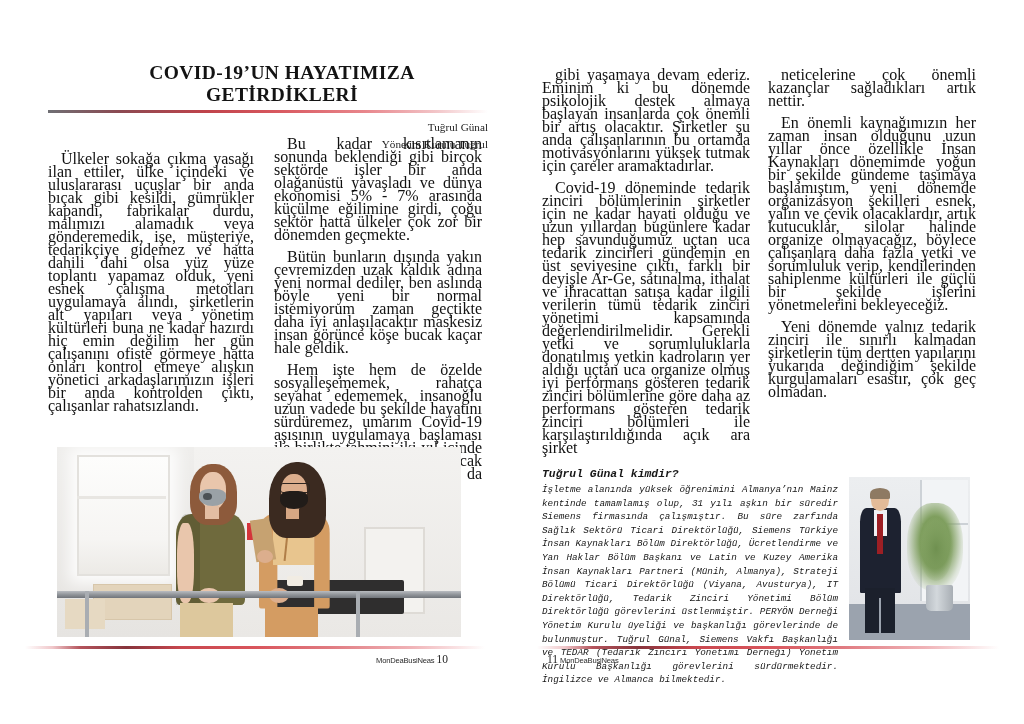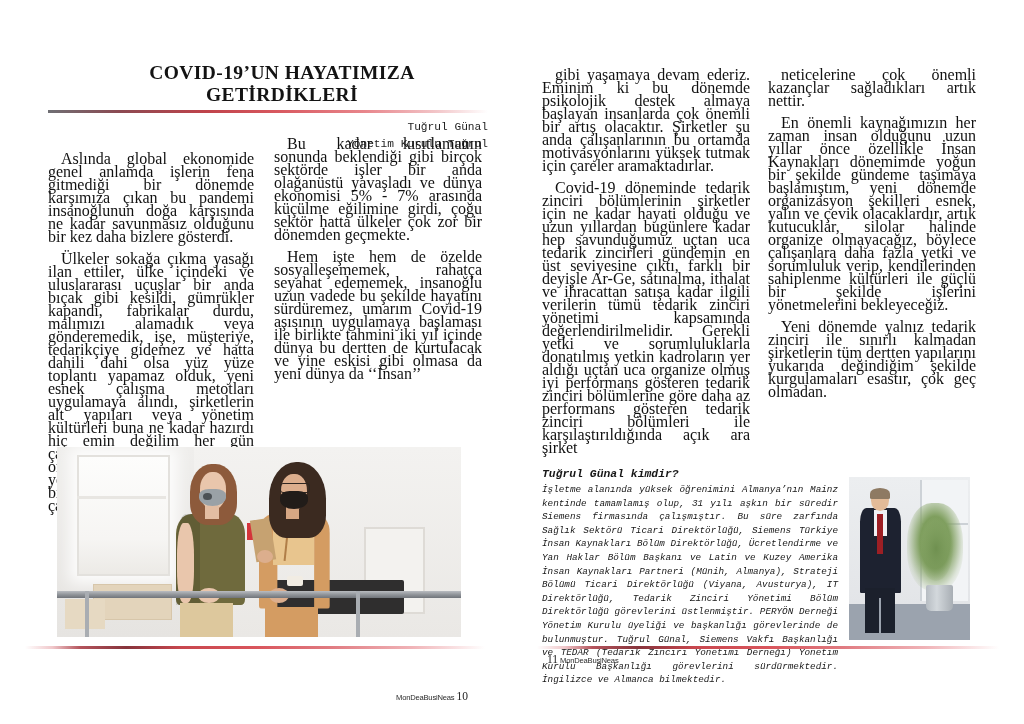--- a/index.html
+++ b/index.html
@@ -63,21 +63,20 @@
         #f2c4c7 88%,
         #ffffff 100%);
   }
 
   .byline {
     margin-top: 6px;
     text-align: right;
     font-size: 11.2px;
     line-height: 17px;
     color: #1c1c1c;
-    font-family: Liberation Mono, monospace;
   }
 
   
   .col {
     position: absolute;
     font-size: 16px;
     line-height: 13px;
     text-align: justify;
     color: #111111;
     hyphens: none;
@@ -360,21 +359,21 @@
       #ffffff 0%, #f0c7ca 6%, #b4545c 12%, #87343c 22%,
       #c8474e 34%, #d9555c 50%, #e07a80 66%, #f0b3b7 84%, #ffffff 100%);
   }
   .footer-left, .footer-right {
     position: absolute;
     top: 653px;
     font-size: 8px;
     color: #2a2a2a;
     white-space: nowrap;
   }
-  .footer-left  { left: 396px; margin-top: 37px; }
+  .footer-left  { left: 376px; }
   .footer-right { left: 547px; text-align: right; }
   .folio {
     font-size: 11.5px;
     color: #222;
   }
   .brandmark {
     font-family: "Liberation Sans", sans-serif;
     font-size: 7.6px;
     letter-spacing: -0.2px;
   }
@@ -389,26 +388,26 @@
     <div class="title-area">
       <h1 class="article-title">COVID-19’UN HAYATIMIZA GETİRDİKLERİ</h1>
       <div class="title-rule"></div>
       <div class="byline">
         <div>Tuğrul Günal</div>
         <div>Yönetim Kurulu Tuğrul</div>
       </div>
     </div>
 
     <div class="col" id="col1">
-      <p>Aslında global ekonomide genel anlamda işlerin fena gitmediği bir dönemde karşımıza çıkan bu pandemi insanoğlunun doğa karşısında ne kadar savunmasız olduğunu bir kez daha bizlere gösterdi.</p>
       <p>Ülkeler sokağa çıkma yasağı ilan ettiler, ülke içindeki ve uluslararası uçuşlar bir anda bıçak gibi kesildi, gümrükler kapandı, fabrikalar durdu, malımızı alamadık veya gönderemedik, işe, müşteriye, tedarikçiye gidemez ve hatta dahili dahi olsa yüz yüze toplantı yapamaz olduk, yeni esnek çalışma metotları uygulamaya alındı, şirketlerin alt yapıları veya yönetim kültürleri buna ne kadar hazırdı hiç emin değilim her gün çalışanını ofiste görmeye hatta onları kontrol etmeye alışkın yönetici arkadaşlarımızın işleri bir anda kontrolden çıktı, çalışanlar rahatsızlandı.</p>
     </div>
 
     <div class="col" id="col2">
       <p>Bu kadar kısıtlamanın sonunda beklendiği gibi birçok sektörde işler bir anda olağanüstü yavaşladı ve dünya ekonomisi 5% - 7% arasında küçülme eğilimine girdi, çoğu sektör hatta ülkeler çok zor bir dönemden geçmekte.</p>
+      <p>Bütün bunların dışında yakın çevremizden uzak kaldık adına yeni normal dediler, ben aslında böyle yeni bir normal istemiyorum zaman geçtikte daha iyi anlaşılacaktır maskesiz insan görünce köşe bucak kaçar hale geldik.</p>
       <p>Hem işte hem de özelde sosyalleşememek, rahatça seyahat edememek, insanoğlu uzun vadede bu şekilde hayatını sürdüremez, umarım Covid-19 aşısının uygulamaya başlaması ile birlikte tahmini iki yıl içinde dünya bu dertten de kurtulacak ve yine eskisi gibi olmasa da yeni dünya da ‘‘İnsan’’</p>
     </div>
 
     <div class="photo-women">
       <div class="pw-wallL"></div>
       <div class="pw-wallR"></div>
       <div class="pw-window"></div>
       <div class="pw-windowbar"></div>
       <div class="pw-frame"></div>
       <div class="pw-deskdark"></div>

